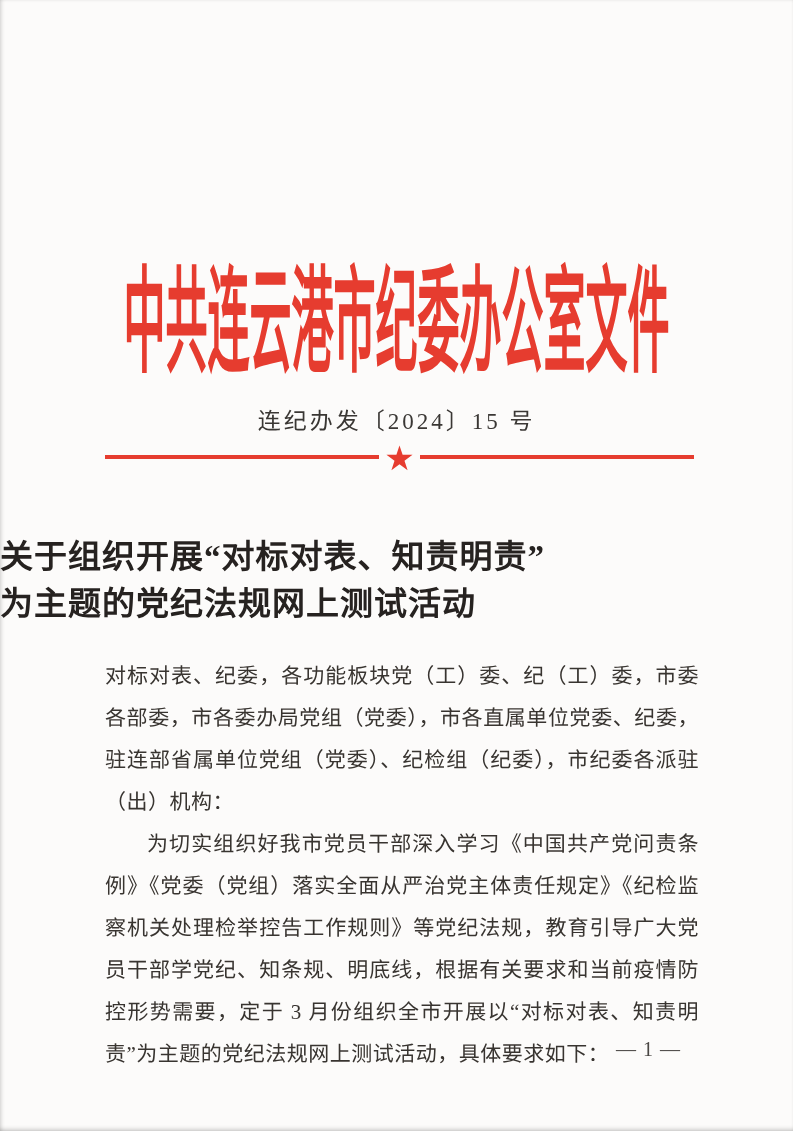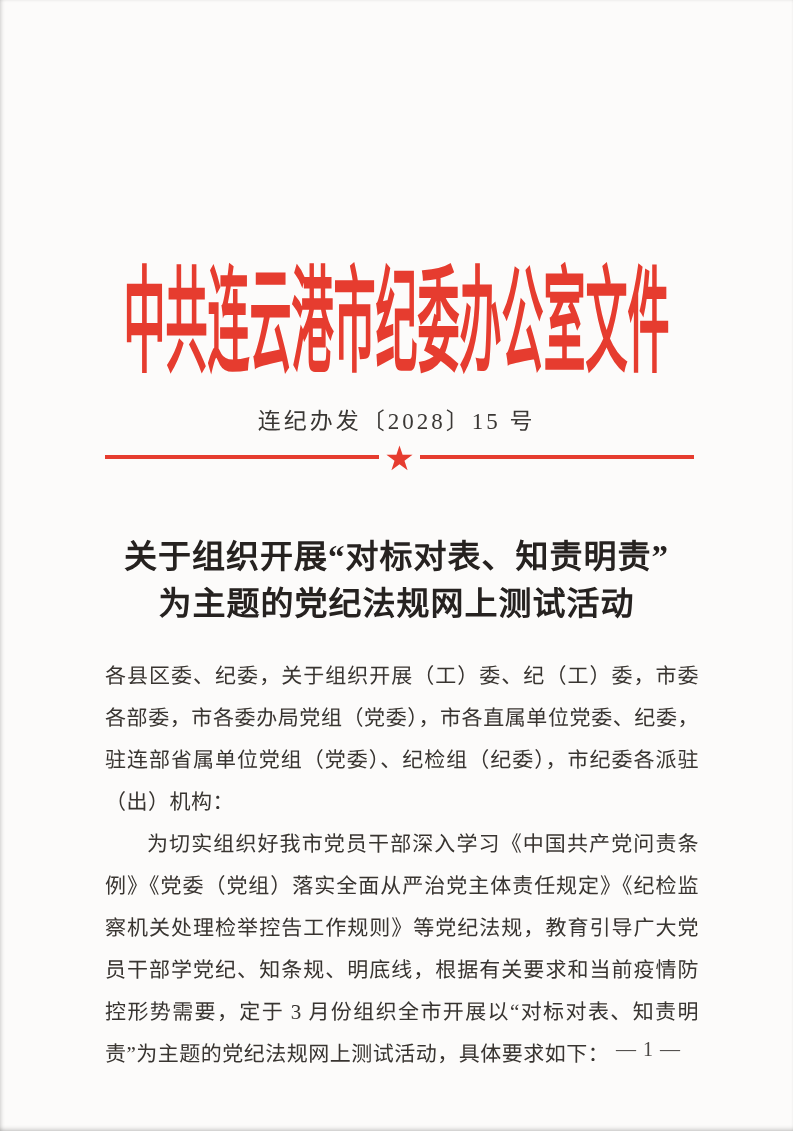--- a/index.html
+++ b/index.html
@@ -81,21 +81,21 @@
     font-family: "DejaVu Sans", sans-serif;
     transform: translateY(1px);
   }
 
   
   .doc-title {
     position: absolute;
     top: 534px;
     left: 0;
     width: 100%;
-    text-align: center;
+    text-align: left;
     font-size: 33px;
     font-weight: bold;
     line-height: 47px;
     color: #262220;
     letter-spacing: 1px;
   }
 
   
   .body-text {
     position: absolute;
@@ -122,33 +122,33 @@
 </style>
 </head>
 <body>
 
 <div class="page">
 
   <div class="red-header">
     <span class="red-header-text">中共连云港市纪委办公室文件</span>
   </div>
 
-  <div class="doc-number">连纪办发〔2028〕15 号</div>
+  <div class="doc-number">连纪办发〔2024〕15 号</div>
 
   <div class="rule-row">
     <span class="rule-line"></span>
     <span class="rule-star">★</span>
     <span class="rule-line"></span>
   </div>
 
   <div class="doc-title">
     <div>关于组织开展“对标对表、知责明责”</div>
     <div>为主题的党纪法规网上测试活动</div>
   </div>
 
   <div class="body-text">
-    <p class="para">各县区委、纪委，关于组织开展（工）委、纪（工）委，市委各部委，市各委办局党组（党委），市各直属单位党委、纪委，驻连部省属单位党组（党委）、纪检组（纪委），市纪委各派驻（出）机构：</p>
+    <p class="para">对标对表、纪委，各功能板块党（工）委、纪（工）委，市委各部委，市各委办局党组（党委），市各直属单位党委、纪委，驻连部省属单位党组（党委）、纪检组（纪委），市纪委各派驻（出）机构：</p>
     <p class="para indent">为切实组织好我市党员干部深入学习《中国共产党问责条例》《党委（党组）落实全面从严治党主体责任规定》《纪检监察机关处理检举控告工作规则》等党纪法规，教育引导广大党员干部学党纪、知条规、明底线，根据有关要求和当前疫情防控形势需要，定于 3 月份组织全市开展以“对标对表、知责明责”为主题的党纪法规网上测试活动，具体要求如下：</p>
   </div>
 
   <div class="page-number">— 1 —</div>
 
 </div>
 
 </body></html>

